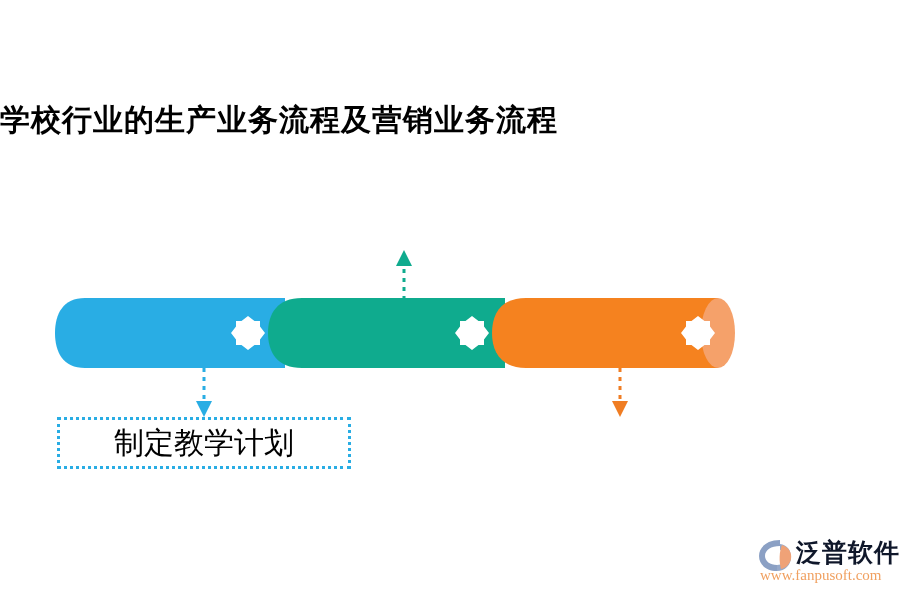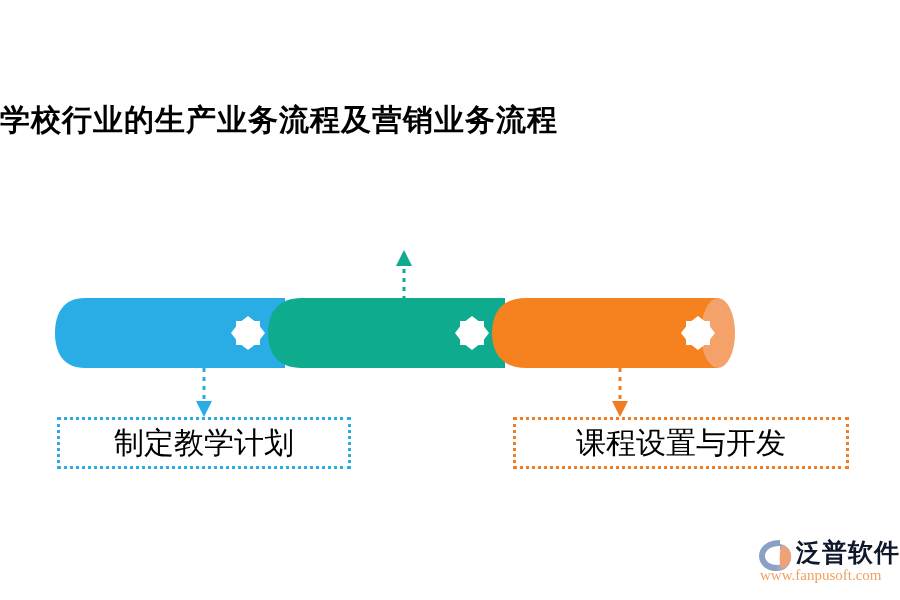--- a/index.html
+++ b/index.html
@@ -186,23 +186,20 @@
       <line x1="620" y1="368" x2="620" y2="404" stroke="#f07d23" stroke-width="3" stroke-dasharray="4 5" stroke-linecap="butt"></line>
       <polygon points="620,417 612,401 628,401" fill="#f07d23"></polygon>
     </g>
   </svg>
 
 
   <div class="flowbox" id="box-left">
     <span>制定教学计划</span>
   </div>
 
-  <div class="flowbox" id="box-right">
-    <span>课程设置与开发</span>
-  </div>
 
   <div id="logo">
     <svg id="logo-mark" viewBox="0 0 36 34">
 
       <path d="M 22,2 C 8,2 1,10 1,18 C 1,27 9,33 19,33 L 19,27
                C 12,27 7,23 7,18 C 7,12 13,8 22,8 Z" fill="#8ba0c4"></path>
       <path d="M 19,33 C 27,33 33,27 33,19 C 33,12 29,7 22,6
                L 22,12 C 26,13 28,16 28,19 C 28,24 24,27 19,27 Z" fill="#8ba0c4" opacity="0.9"></path>
 
       <path d="M 24,7 C 31,9 34,15 33,21 C 32,26 28,30 23,31

